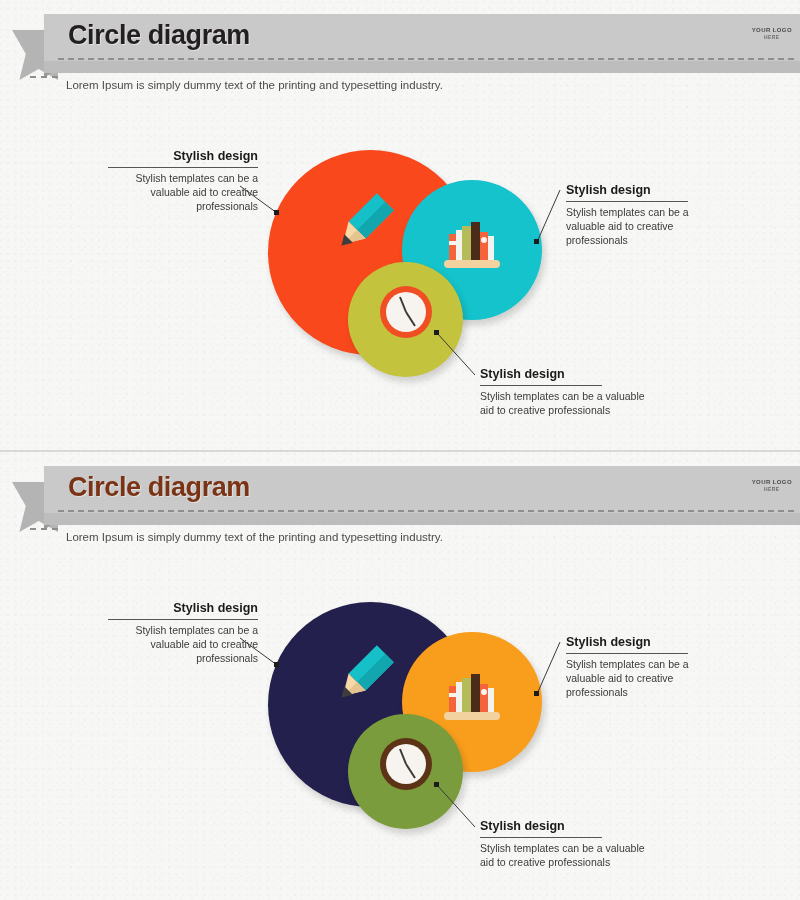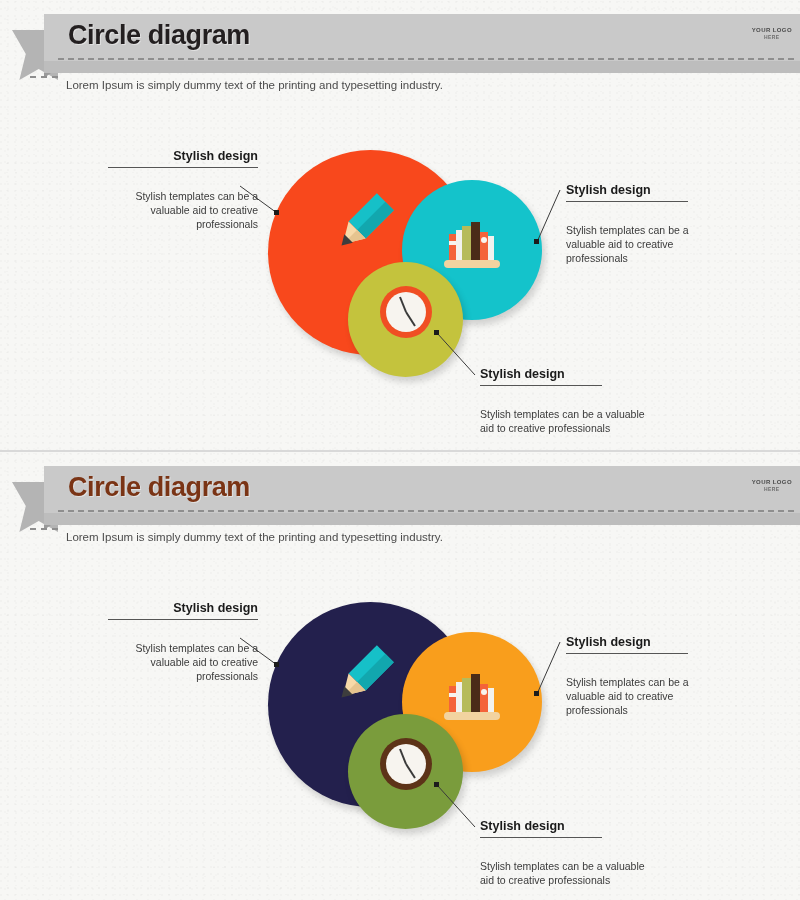--- a/index.html
+++ b/index.html
@@ -111,21 +111,21 @@
   .clock{position:absolute;left:378px;top:284px;width:56px;height:56px;}
   .clock svg{display:block;}
 
   
   .conn{position:absolute;left:0;top:0;width:800px;height:450px;pointer-events:none;}
 
   
   .label{position:absolute;font-size:10.5px;color:#3b3b3b;line-height:1.35;}
   .label .ltitle{
     font-size:12.5px;font-weight:bold;color:#1a1a1a;
-    padding-bottom:2px;margin-bottom:21px;
+    padding-bottom:2px;margin-bottom:3px;
   }
   .label.left{left:108px;top:148px;width:150px;text-align:right;}
   .label.left .ltitle{border-bottom:1px solid #555;}
   .label.right{left:566px;top:182px;width:160px;text-align:left;}
   .label.right .ltitle{border-bottom:1px solid #555;width:122px;}
   .label.bottom{left:480px;top:366px;width:165px;text-align:left;}
   .label.bottom .ltitle{border-bottom:1px solid #555;width:122px;}
 </style>
 </head>
 <body>

